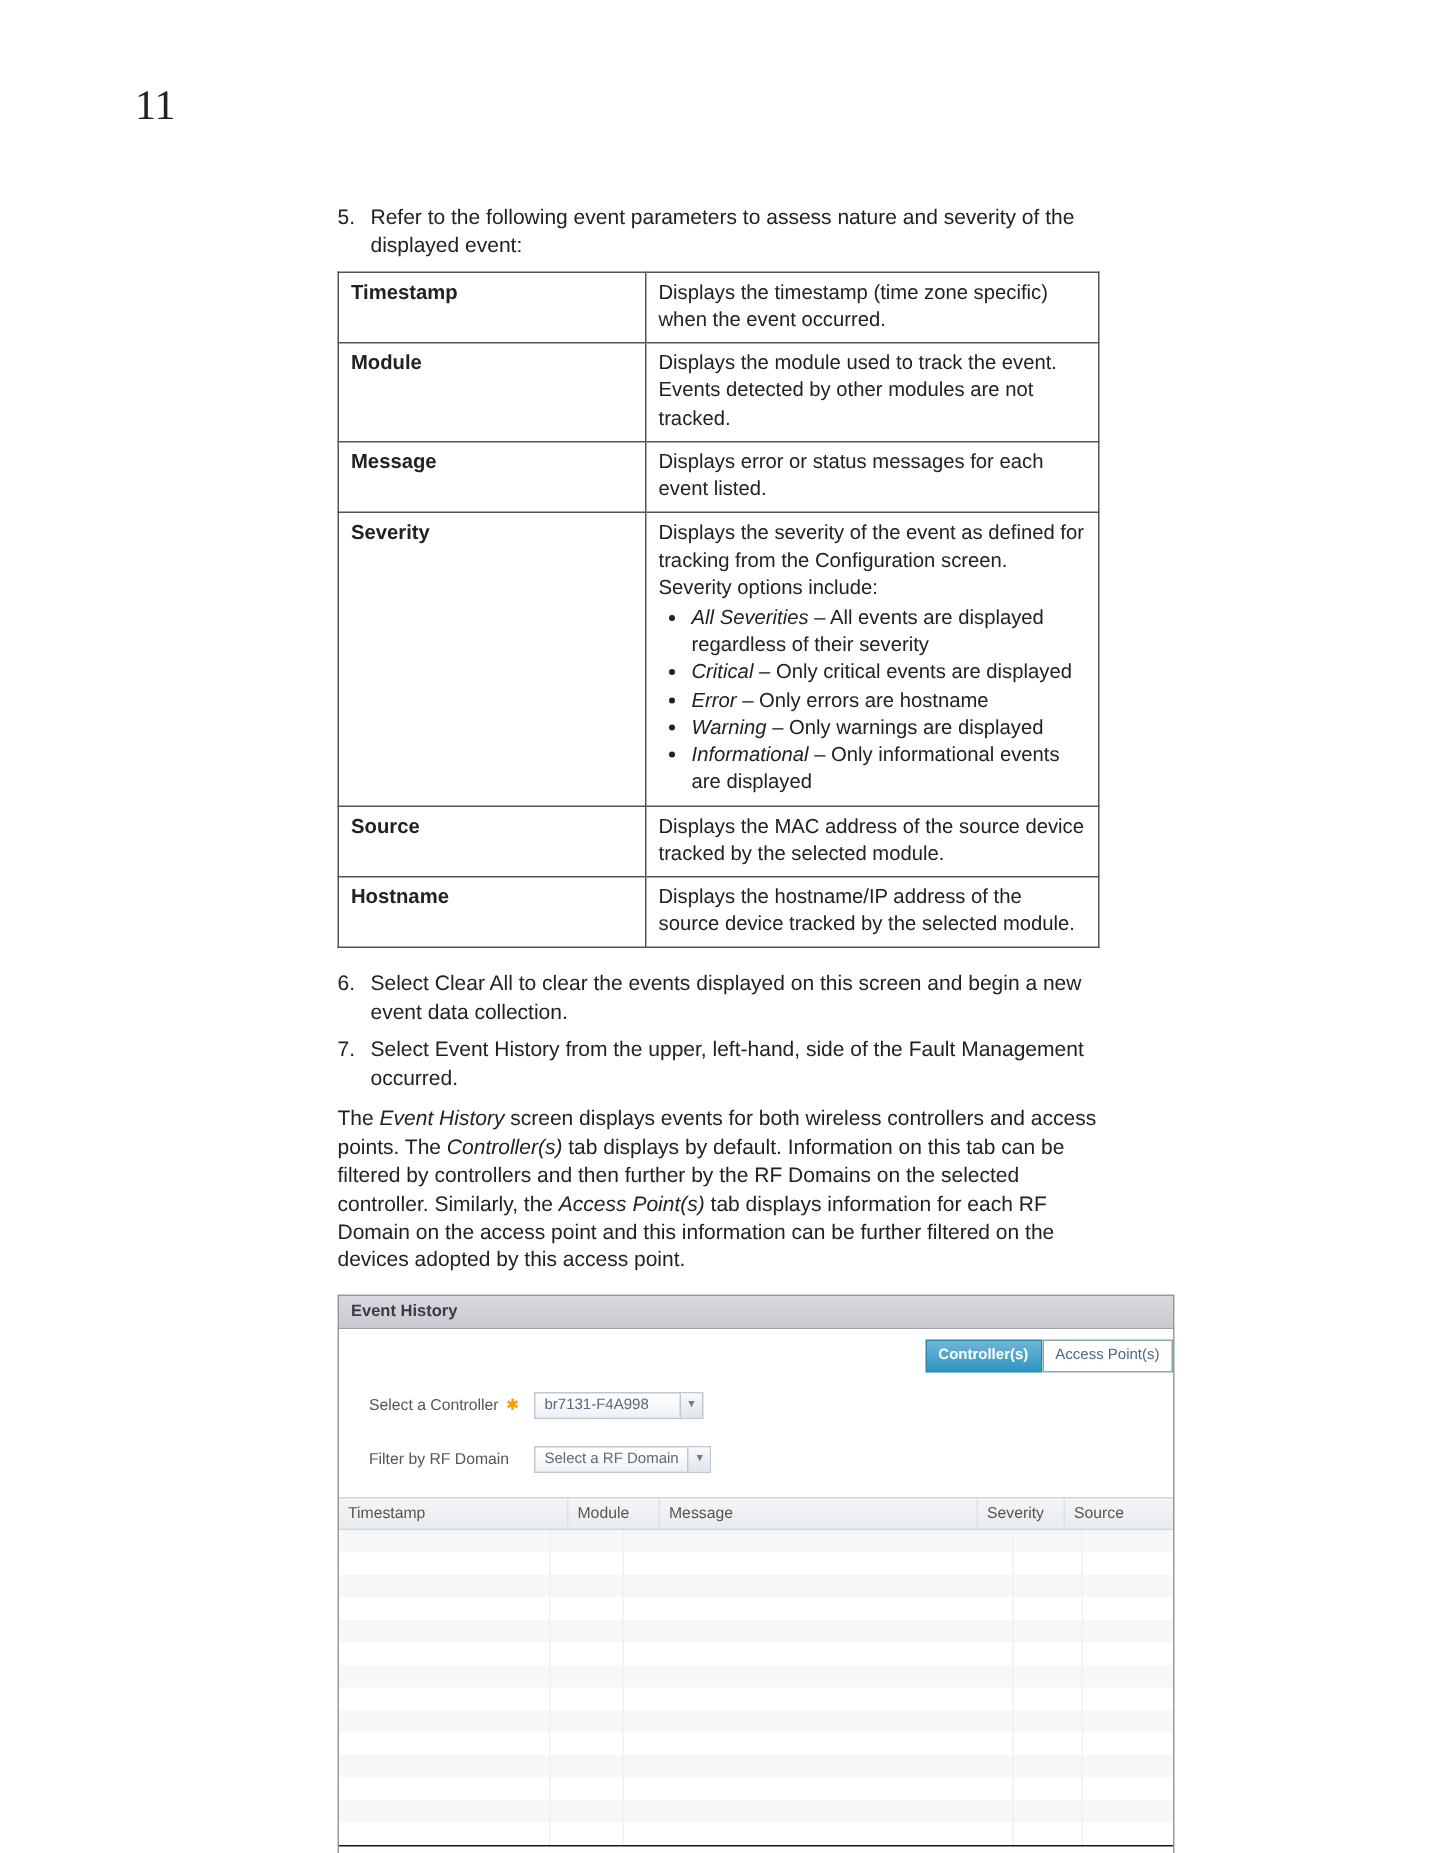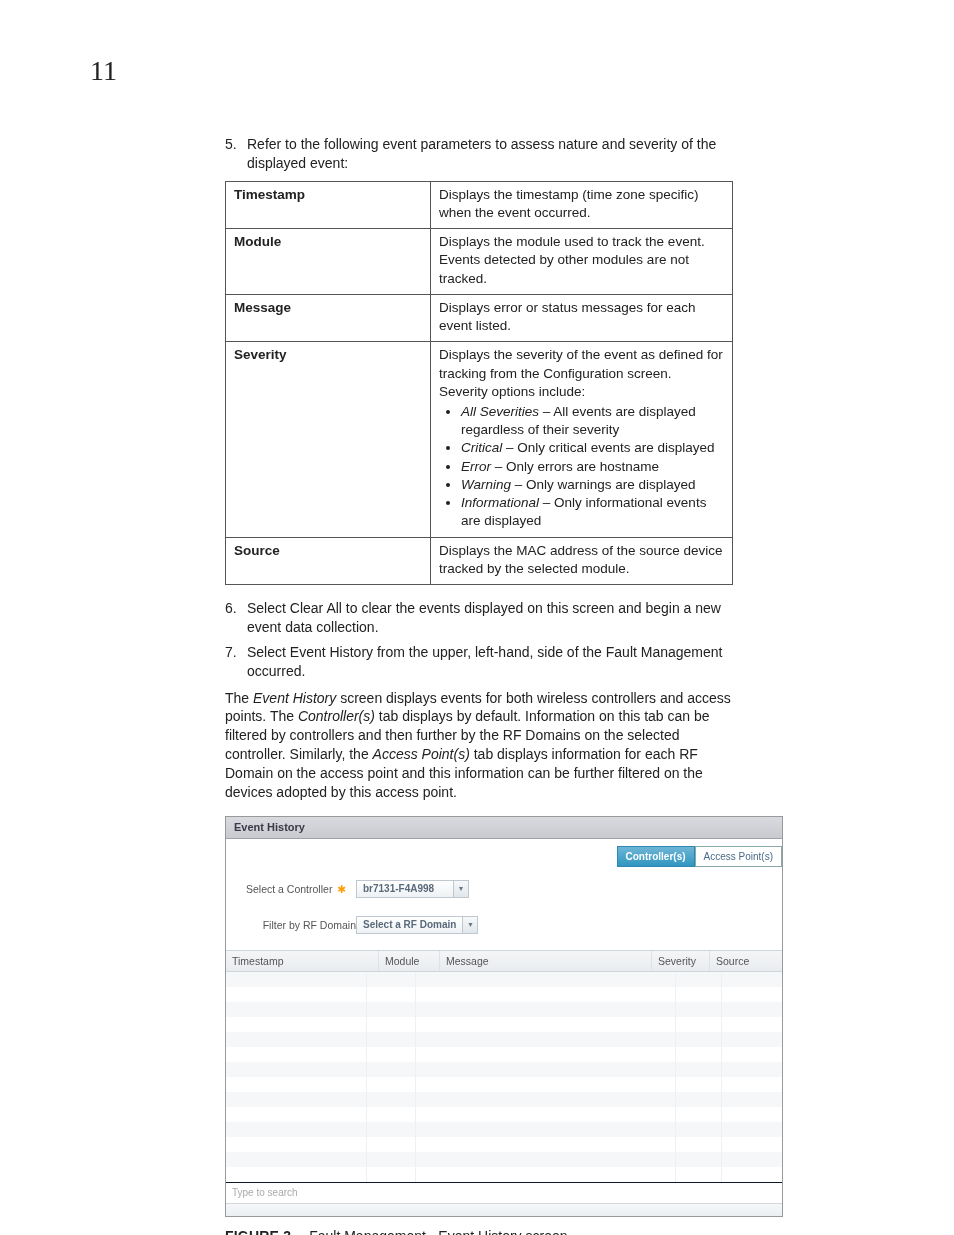--- a/index.html
+++ b/index.html
@@ -126,21 +126,20 @@
     align-items: stretch;
     border: 1px solid #bfc8d0;
     background: linear-gradient(#fff, #eef2f5);
     height: 16px;
     font-size: 10px;
     color: #5a6a7a;
   }
   .select-box .val {
     padding: 1px 6px;
     min-width: 84px;
-    font-weight: bold;
   }
   .select-box .arrow {
     width: 14px;
     border-left: 1px solid #bfc8d0;
     display: flex;
     align-items: center;
     justify-content: center;
     font-size: 7px;
     color: #6a7a8a;
     background: linear-gradient(#f7f9fb, #e0e6ea);
@@ -233,20 +232,24 @@
           <li><span class="ital">Critical</span><span> – Only critical events are displayed</span></li>
           <li><span class="ital">Error</span><span> – Only errors are hostname</span></li>
           <li><span class="ital">Warning</span><span> – Only warnings are displayed</span></li>
           <li><span class="ital">Informational</span><span> – Only informational events are displayed</span></li>
         </ul>
       </td>
     </tr>
     <tr>
       <td class="head">Source</td>
       <td>Displays the MAC address of the source device tracked by the selected module.</td>
+    </tr>
+    <tr>
+      <td class="head">Hostname</td>
+      <td>Displays the hostname/IP address of the source device tracked by the selected module.</td>
     </tr>
   </tbody>
     </table>
 
   <ol class="steps" style="margin-top:0;">
     <li>
       <span class="num">6.</span>
       <span>Select </span><span class="bold">Clear All</span><span> to clear the events displayed on this screen and begin a new event data collection.</span>
     </li>
     <li style="margin-top:6px;">
@@ -268,21 +271,21 @@
       <div class="frow">
         <span class="flabel">
           <span>Select a Controller</span>
           <span class="required">✱</span>
         </span>
         <span class="select-box">
           <span class="val">br7131-F4A998</span>
           <span class="arrow">▼</span>
         </span>
       </div>
-      <div class="frow" style="margin-bottom:4px;text-align:right;">
+      <div class="frow" style="margin-bottom:4px;">
         <span class="flabel">Filter by RF Domain</span>
         <span class="select-box">
           <span class="val">Select a RF Domain</span>
           <span class="arrow">▼</span>
         </span>
       </div>
     </div>
     <div class="grid-head">
       <div class="col-ts">Timestamp</div>
       <div class="col-module">Module</div>

